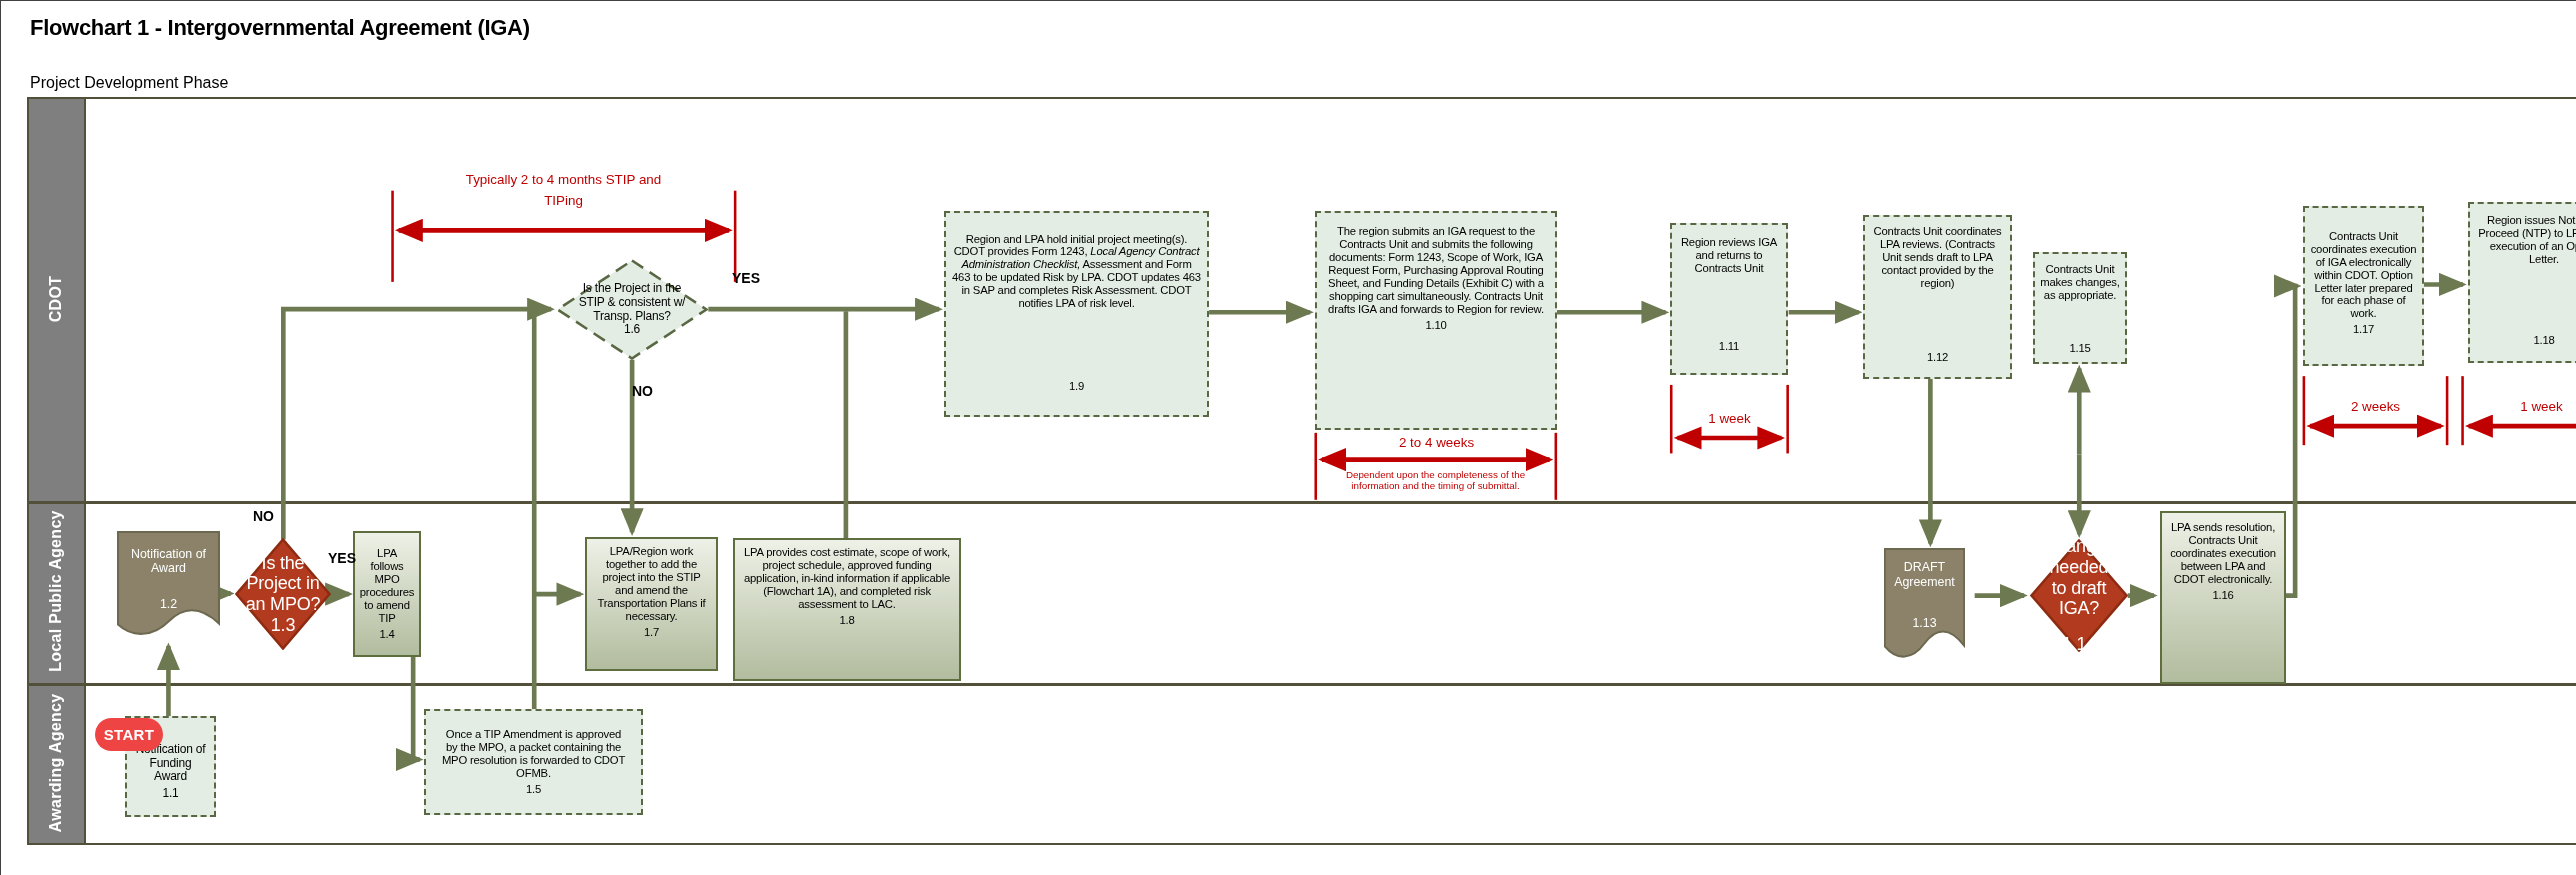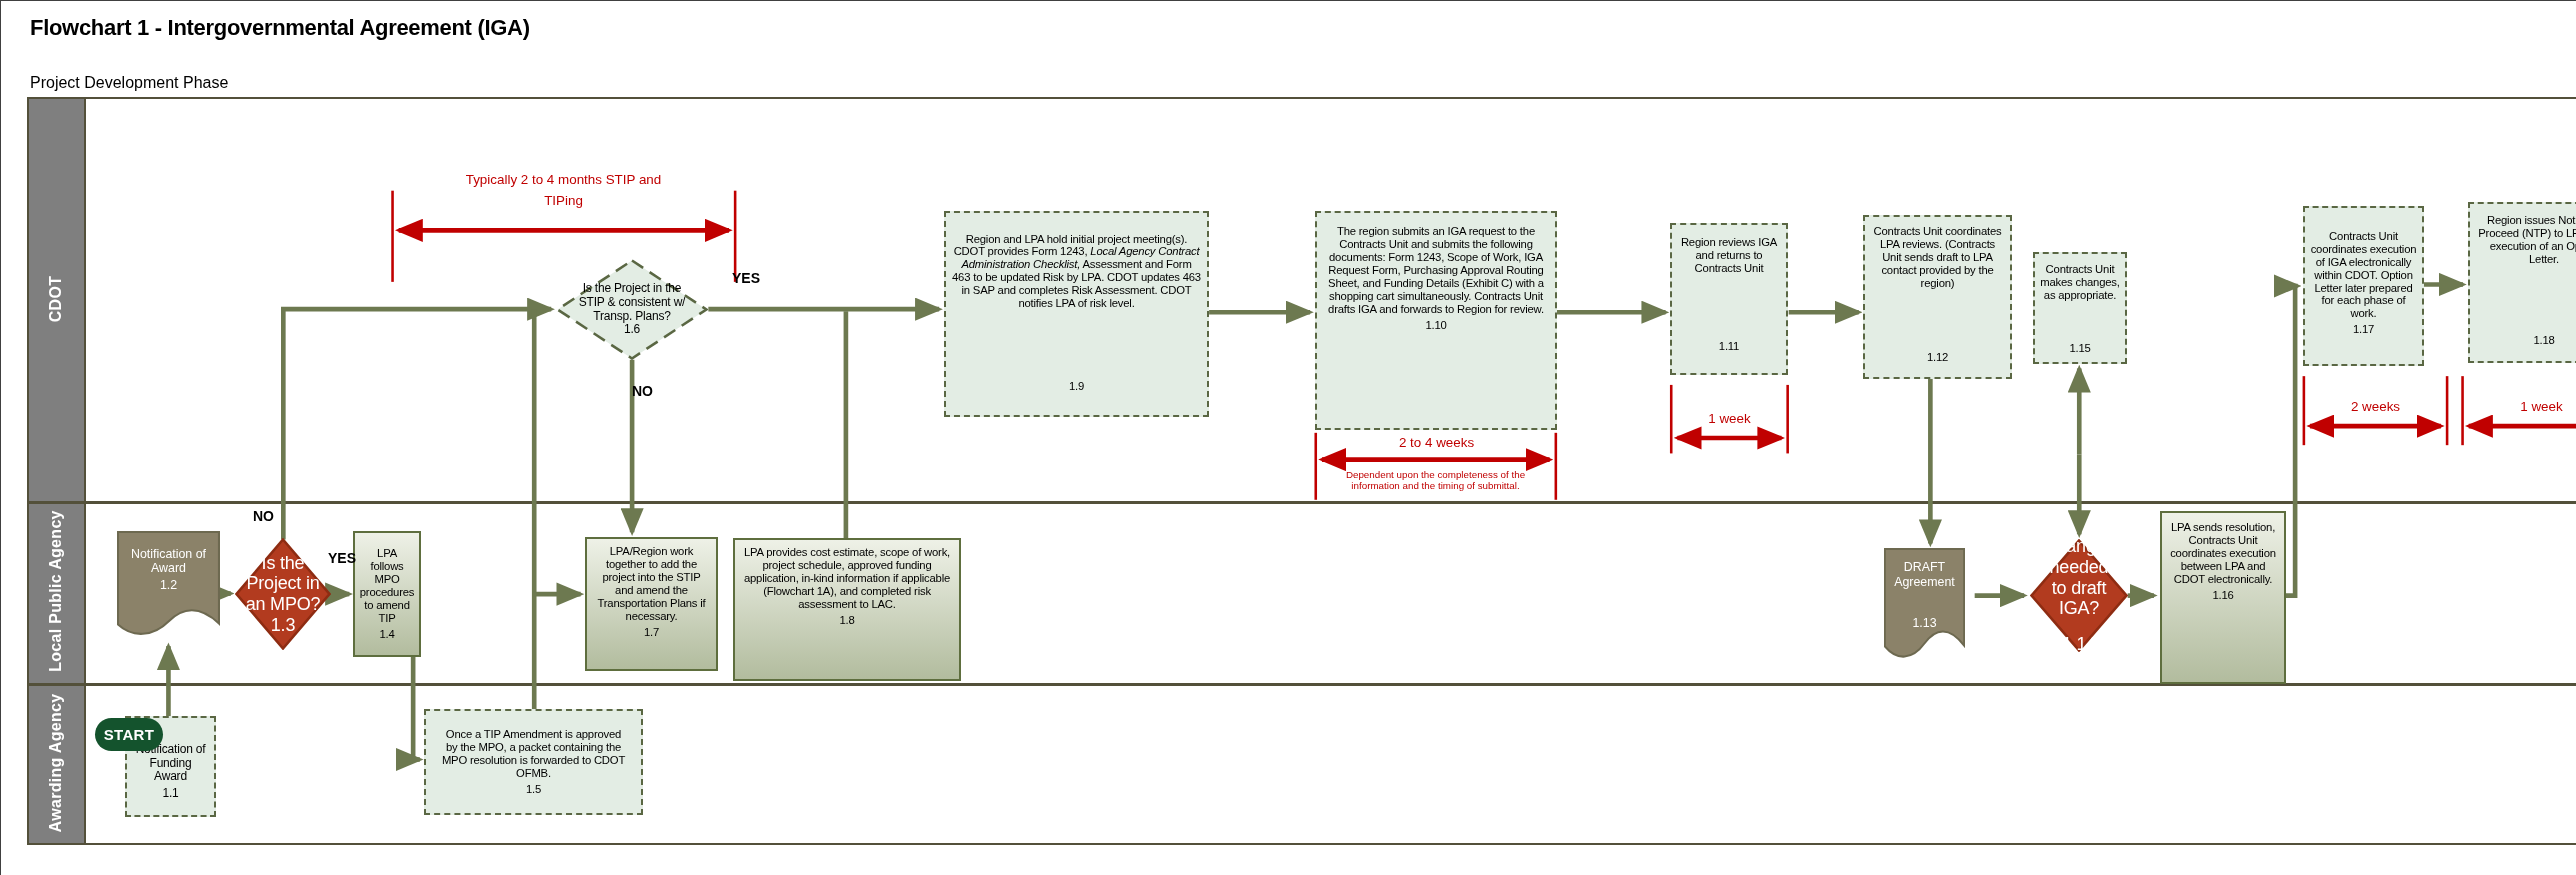--- a/index.html
+++ b/index.html
@@ -28,29 +28,29 @@
   .doc-inner{position:relative;display:flex;flex-direction:column;align-items:center;text-align:center;color:#fff;
              font-size:12.4px;line-height:1.16;z-index:2;}
   .diamond{position:absolute;z-index:2;}
   .diamond svg{position:absolute;left:0;top:0;width:100%;height:100%;}
   .red-d{fill:#b23b1f;stroke:#8e2c12;stroke-width:5;}
   .green-d{fill:#e3ede4;stroke:#5a6743;stroke-width:5;stroke-dasharray:26 15;}
   .dtext{position:absolute;left:0;top:0;right:0;bottom:0;display:flex;flex-direction:column;align-items:center;justify-content:center;
          text-align:center;line-height:1.15;letter-spacing:-0.2px;}
   .dwhite{color:#fff;font-size:18px;}
   .dblack{color:#000;font-size:12px;}
-  .pill{position:absolute;background:#14532d;color:#fff;border-radius:17.5px;display:flex;align-items:center;justify-content:center;
+  .pill{position:absolute;background:#ef4444;color:#fff;border-radius:17.5px;display:flex;align-items:center;justify-content:center;
         font-weight:bold;font-size:15px;letter-spacing:0.3px;}
   #start{left:94px;top:717px;width:68px;height:33px;z-index:4;}
   .redlabel{position:absolute;color:#c00000;text-align:center;font-size:13.4px;z-index:2;}
   .elabel{position:absolute;color:#000;font-weight:bold;font-size:14px;z-index:2;text-align:center;}
   
   #n1-1{left:124px;top:715px;width:91px;height:101px;font-size:12px;padding-top:25px;}
   #n1-2{left:116px;top:530px;width:103px;height:109px;}
-  #n1-2 .doc-inner{padding-top:15.5px;}
+  #n1-2 .doc-inner{padding-top:15.5px;gap:19px;}
   #n1-3{left:234px;top:537px;width:96px;height:112px;}
   #n1-4{left:352px;top:530px;width:68px;height:126px;justify-content:center;}
   #n1-5{left:423px;top:708px;width:219px;height:106px;justify-content:center;padding:6.2px 14.4px;}
   #n1-6{left:555px;top:258px;width:152px;height:101px;}
   #n1-7{left:584px;top:536px;width:133px;height:134px;}
   #n1-8{left:732px;top:537px;width:228px;height:143px;}
   #n1-9{left:943px;top:210px;width:265px;height:206px;padding-top:19.6px;}
   #n1-9 .num{padding-bottom:15.5px;}
   #n1-10{left:1314px;top:210px;width:242px;height:219px;padding-top:12.4px;}
   #n1-11{left:1669px;top:222px;width:118px;height:152px;padding-top:11.3px;}

